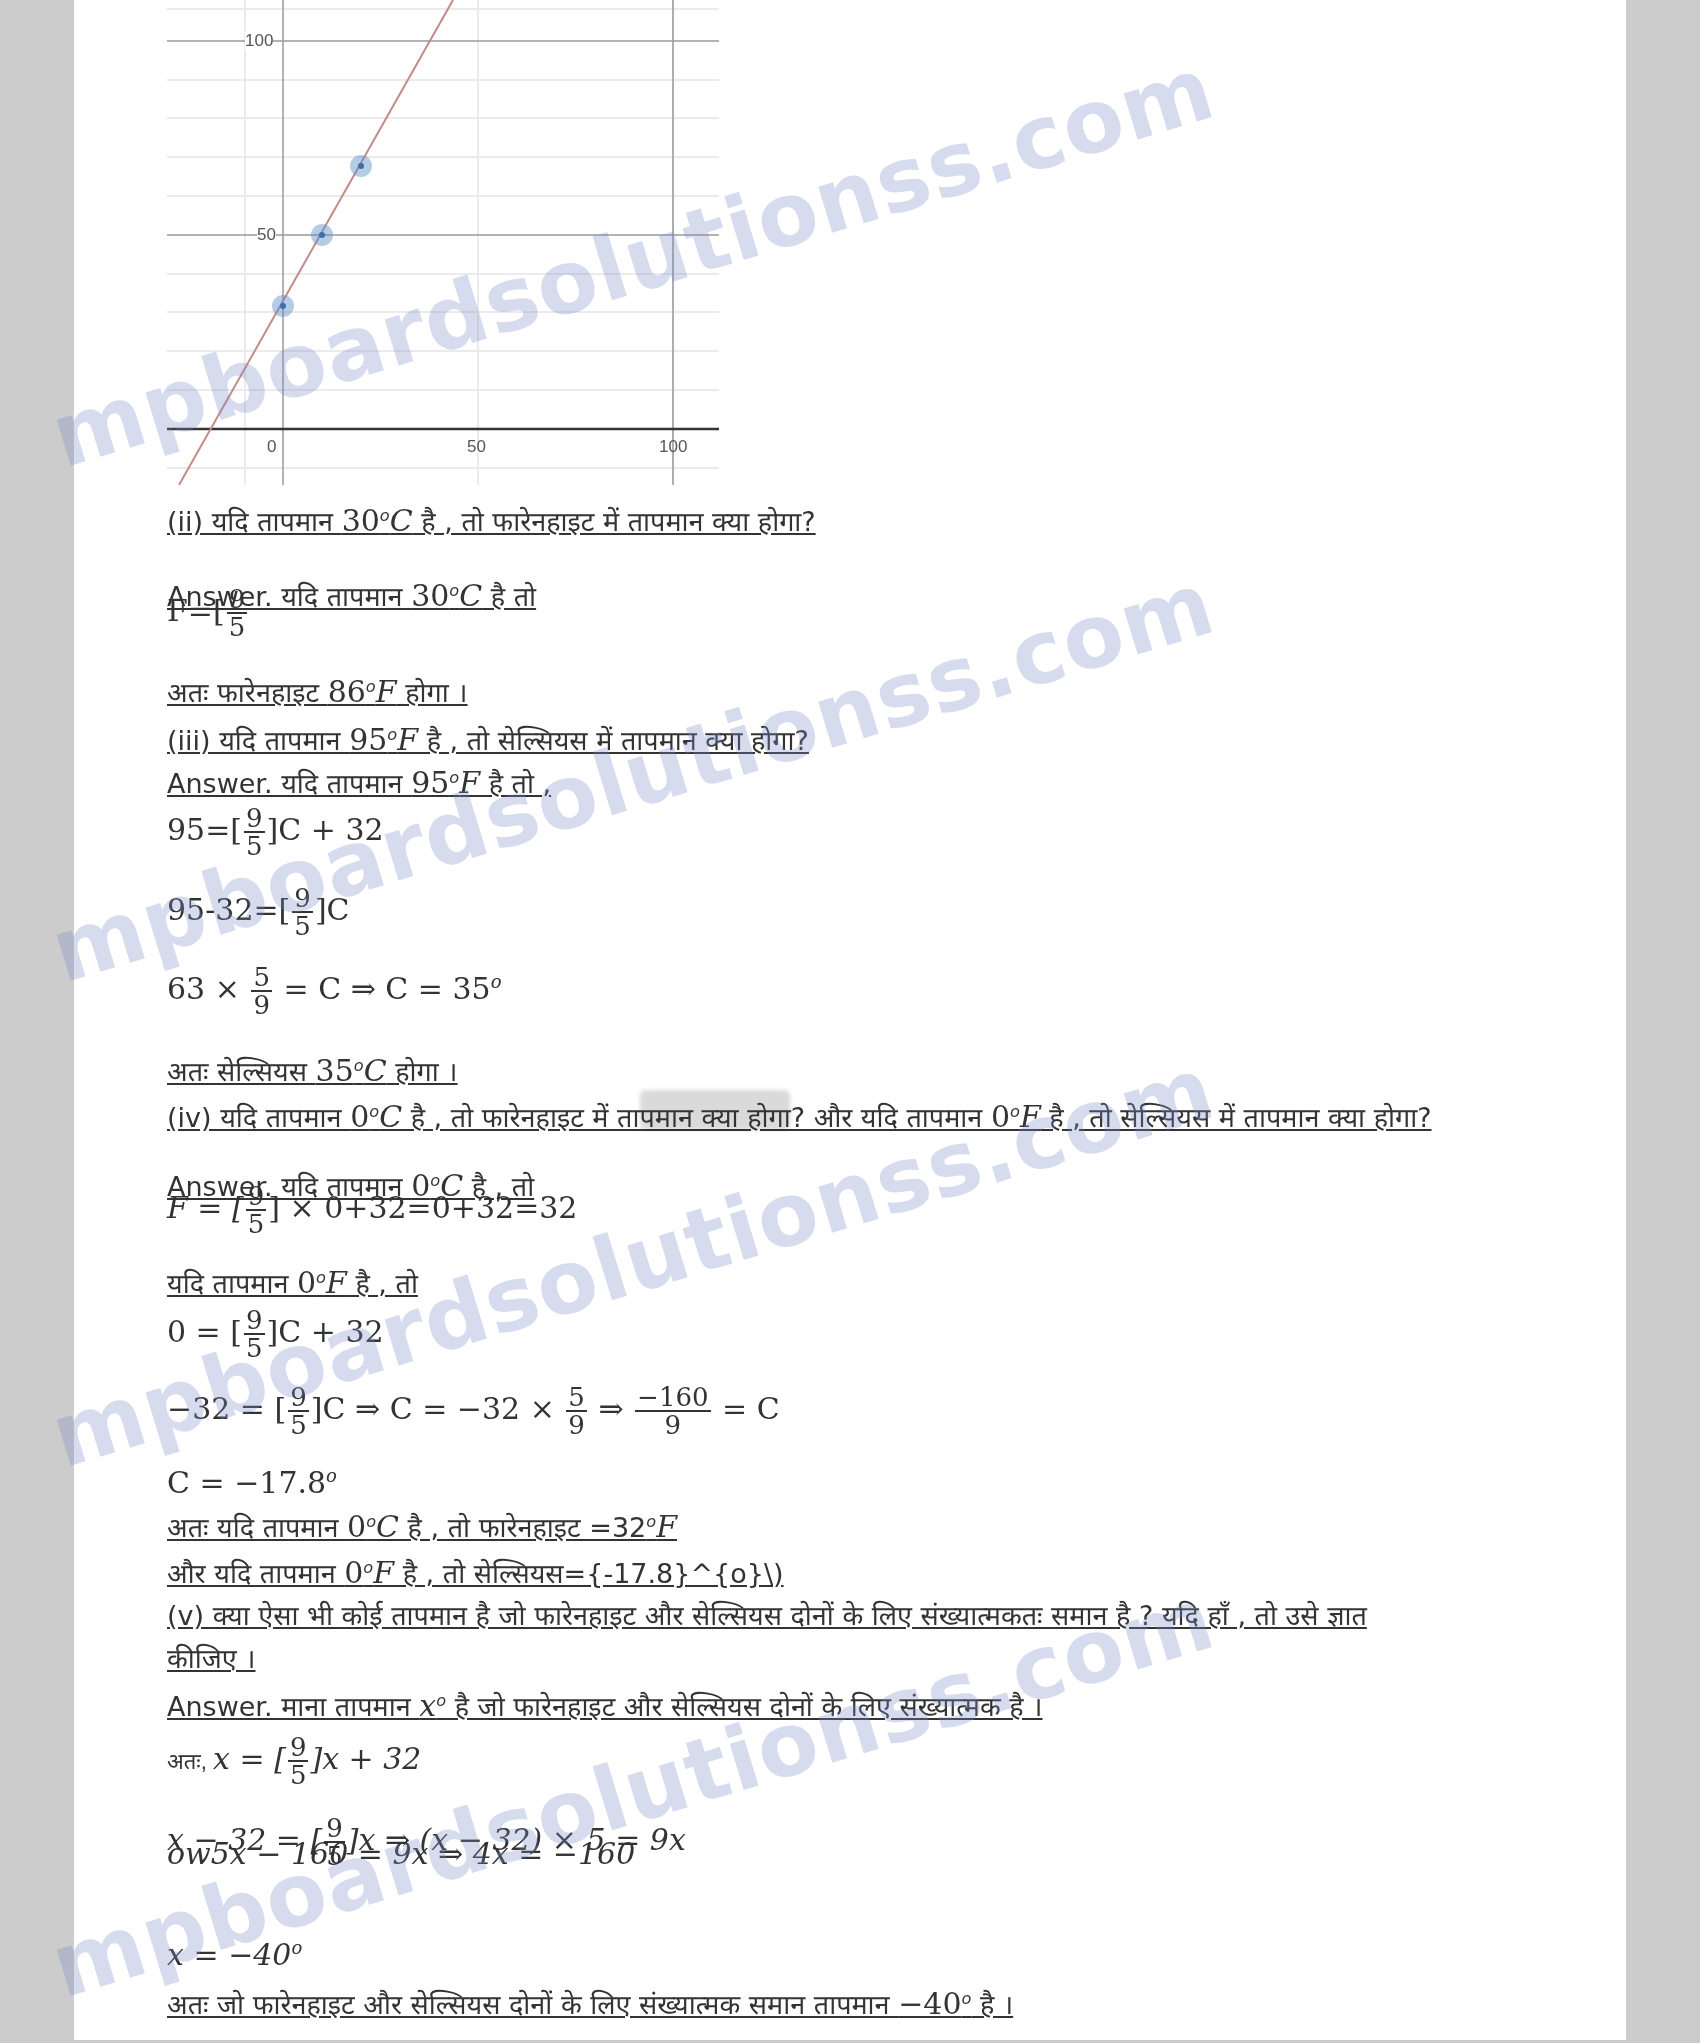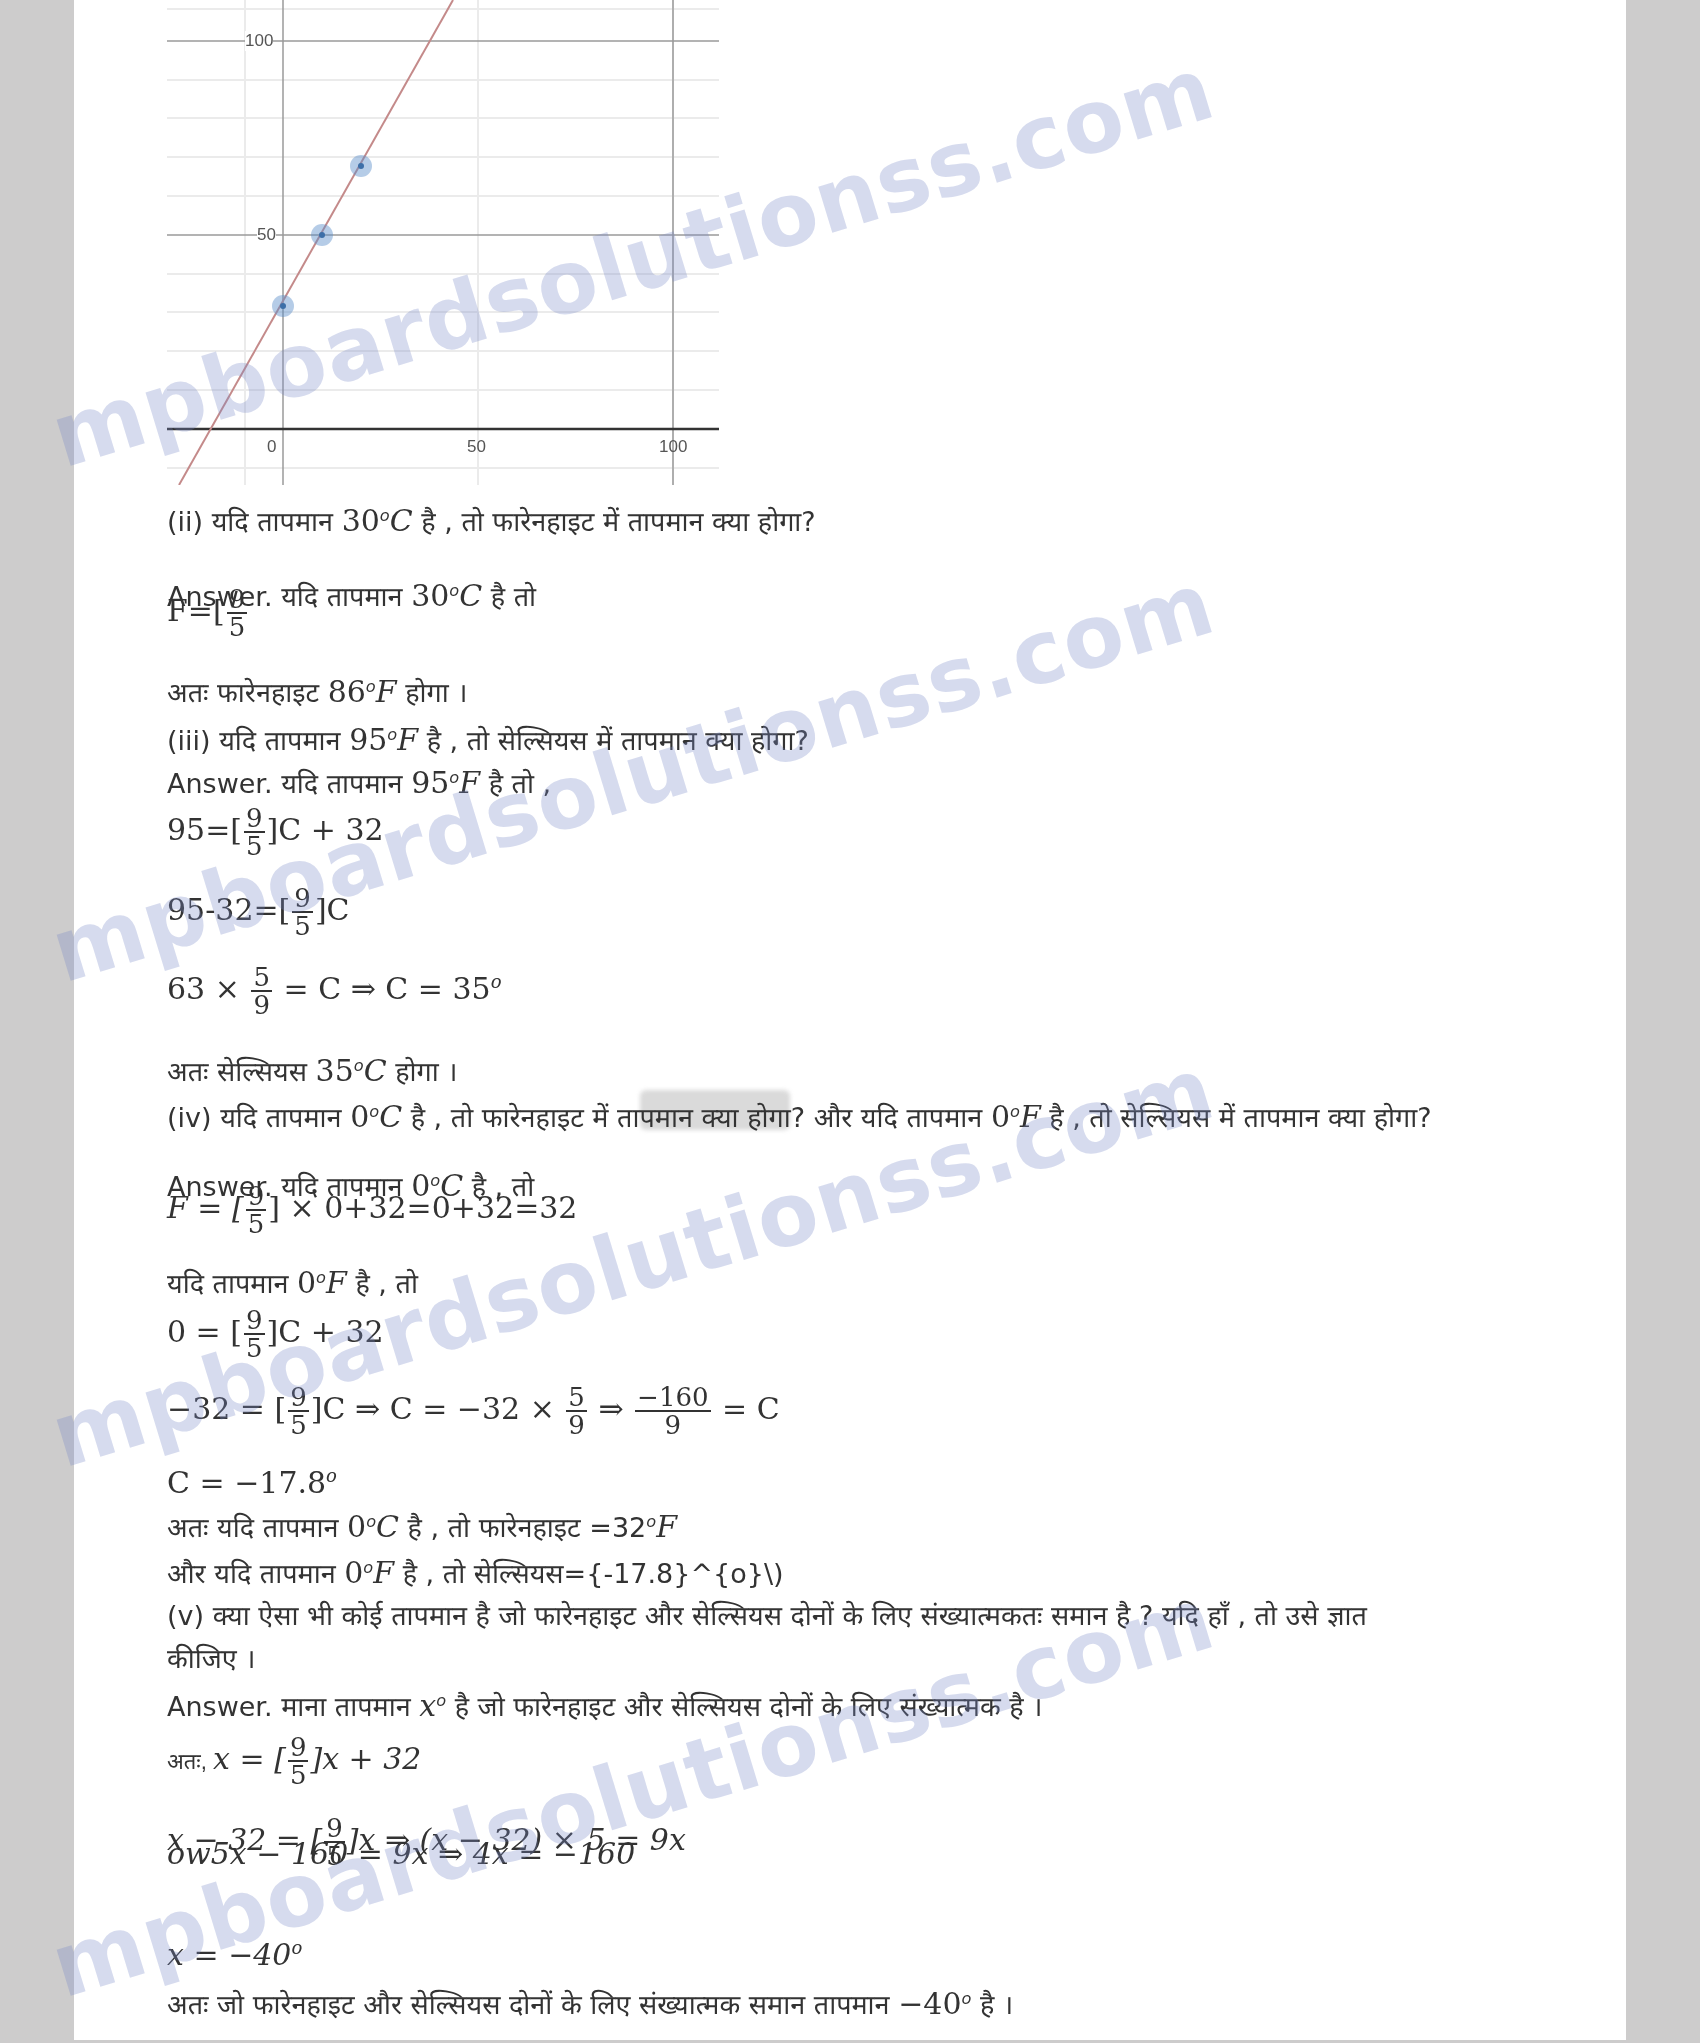--- a/index.html
+++ b/index.html
@@ -2,21 +2,21 @@
 <html><head>
 <meta charset="utf-8">
 <style>
   html, body { margin:0; padding:0; }
   body { width:1700px; height:2043px; background:#cdcccc; position:relative; overflow:hidden;
          font-family:"DejaVu Serif", "Liberation Serif", serif; color:#2a2a2a; }
   .page { position:absolute; left:74px; top:0; width:1552px; height:2040px; background:#ffffff; }
   .graph { position:absolute; left:167px; top:0; width:552px; height:485px; }
   .graph svg { display:block; }
   .line { position:absolute; left:167px; font-size:29px; line-height:36px; white-space:nowrap; color:#333; }
-  .line.hi { font-family:"DejaVu Sans", "Liberation Sans", sans-serif; font-size:27px; }
+  .line.hi { font-family:"DejaVu Sans", "Liberation Sans", sans-serif; font-size:27px;text-decoration:underline; }
   .m { font-family:"DejaVu Serif", "Liberation Serif", serif; font-size:30px; }
   .i { font-style:italic; }
   sup { font-size:60%; font-style:italic; vertical-align:super; line-height:0; }
   .frac { display:inline-flex; flex-direction:column; align-items:center; vertical-align:middle;
           font-size:26px; line-height:26px; margin:0 2px; }
   .frac .num { border-bottom:2px solid #333; padding:0 2px; }
   .frac .den { padding:0 2px; }
   .wm { position:absolute; font-family:"DejaVu Sans", "Liberation Sans", sans-serif; font-weight:bold;
         font-size:88px; color:rgba(120,135,200,0.30); transform:rotate(-17deg); transform-origin:left bottom;
         white-space:nowrap; pointer-events:none; letter-spacing:1px; }

